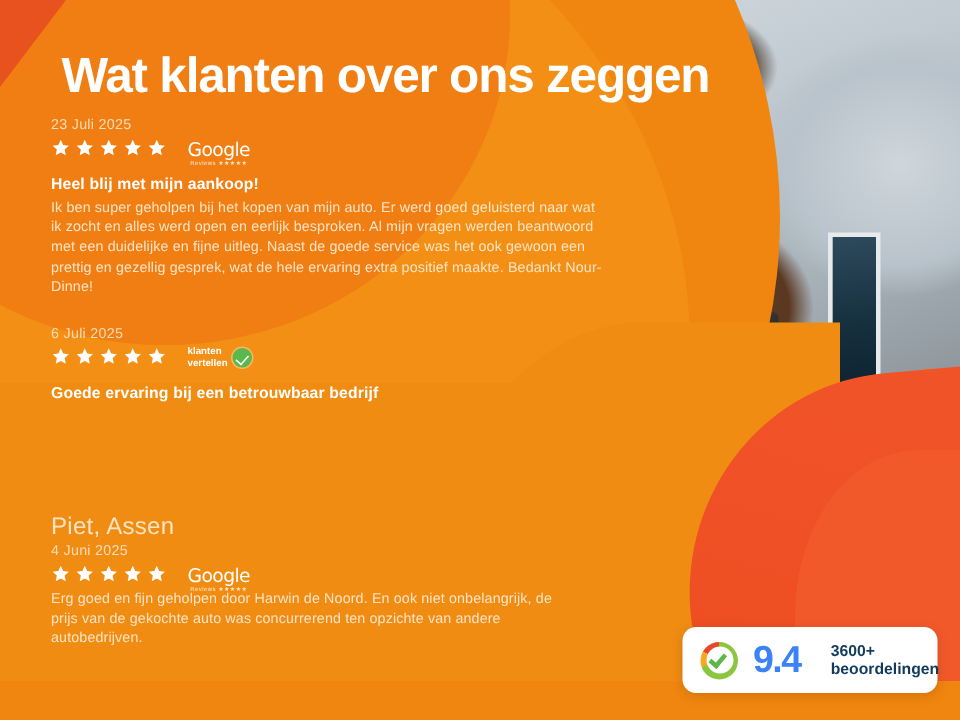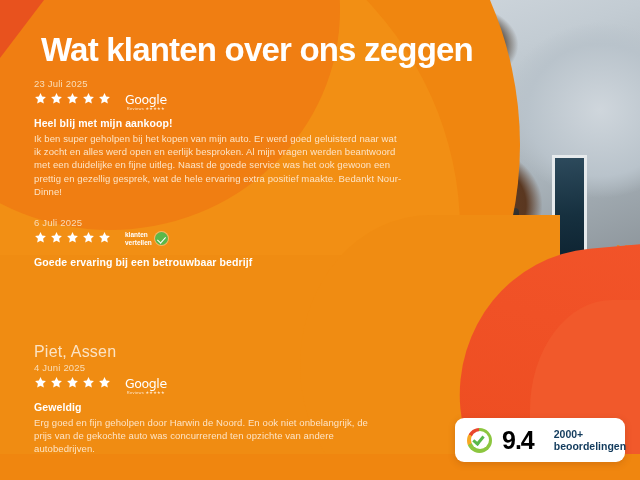--- a/index.html
+++ b/index.html
@@ -209,21 +209,21 @@
     background:conic-gradient(#8cc63f 0deg 250deg, #f7a823 250deg 300deg, #e9472b 300deg 360deg);
   }
   .score-logo .inner {
     position:absolute; inset:3.5px; border-radius:50%; background:#fff;
   }
   .score-logo .tick {
     position:absolute; left:8px; top:6px; width:7px; height:11px;
     border:solid #5bb84a; border-width:0 3px 3px 0; transform:rotate(40deg);
   }
   .score-num {
-    font-size:25px; font-weight:bold; color:#000000; letter-spacing:-1px;
+    font-size:25px; font-weight:bold; color:#3b82f6; letter-spacing:-1px;
   }
   .score-div { width:1px; height:26px; background:#c9d3da; }
   .score-text { font-size:10.5px; font-weight:bold; color:#113a5c; line-height:12.5px; }
 </style>
 </head>
 <body>
 
 <div class="stage">
 
   <div class="photo-layer">
@@ -368,32 +368,31 @@
               <svg width="13" height="13" viewBox="0 0 24 24">
                 <path fill="#fff" d="M12 2l3 6.5 7 .9-5.2 4.8 1.4 7L12 17.8 5.8 21.2l1.4-7L2 9.4l7-.9z"></path>
               </svg>
             </span>
         </div>
         <div class="src-google">
           <span class="g-word">Google</span>
           <span class="g-sub">Reviews ★★★★★</span>
         </div>
       </div>
-      <div class="rev-title">Geweldig</div>
       <div class="rev-body">Erg goed en fijn geholpen door Harwin de Noord. En ook niet onbelangrijk, de prijs van de gekochte auto was concurrerend ten opzichte van andere autobedrijven.</div>
     </div>
 
     <div class="score-badge">
       <span class="score-logo">
         <span class="ring"></span>
         <span class="inner"></span>
         <span class="tick"></span>
       </span>
       <span class="score-num">9.4</span>
       <span class="score-div"></span>
       <span class="score-text">
-        <span>2000+</span><br>
+        <span>3600+</span><br>
         <span>beoordelingen</span>
       </span>
     </div>
 
   </div>
 </div>
 
 </body></html>

